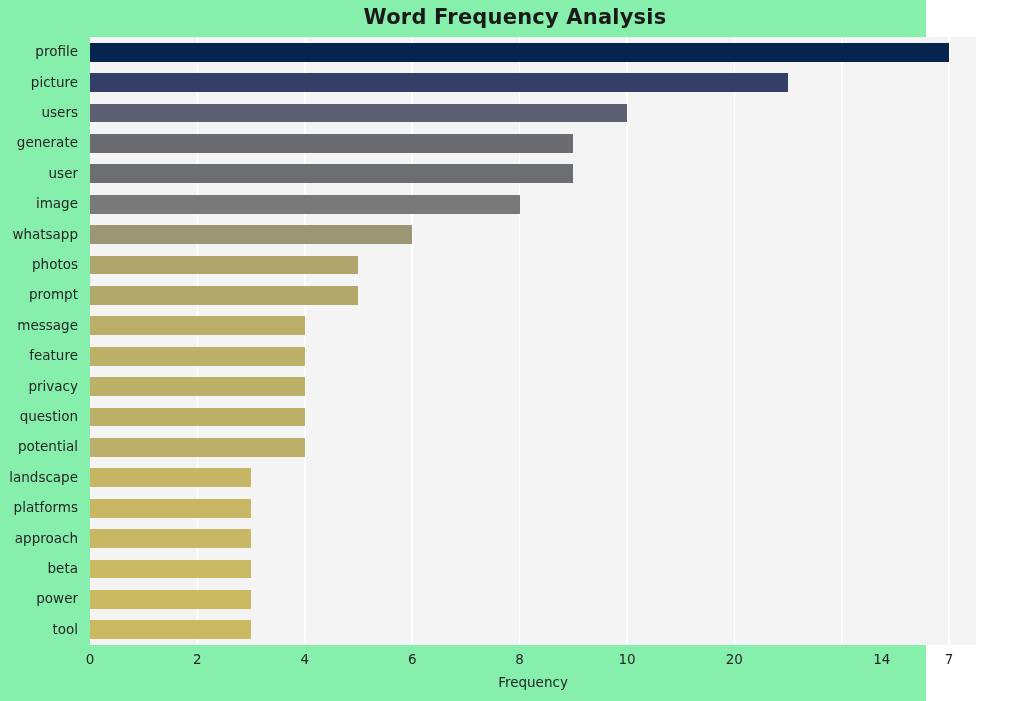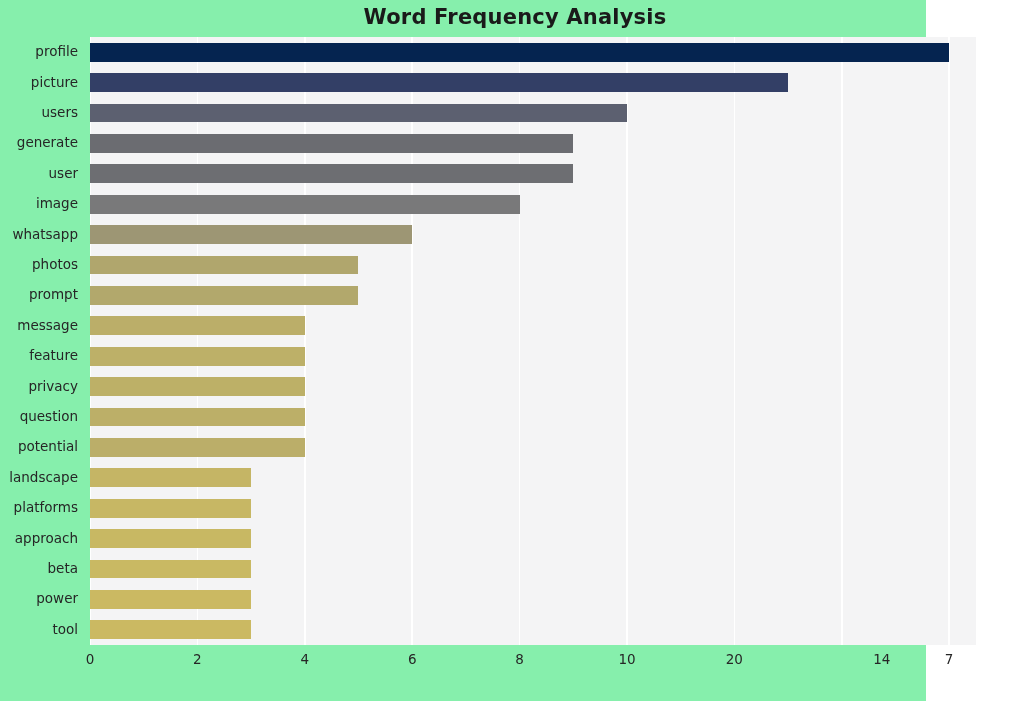--- a/index.html
+++ b/index.html
@@ -228,14 +228,15 @@
       <div class="xtick" style="left: 107.394px;">2</div>
       <div class="xtick" style="left: 214.788px;">4</div>
       <div class="xtick" style="left: 322.182px;">6</div>
       <div class="xtick" style="left: 429.576px;">8</div>
       <div class="xtick" style="left: 536.97px;">10</div>
       <div class="xtick" style="left: 644.364px;">20</div>
       <div class="xtick" style="left: 751.758px; margin-left: 40px;">14</div>
       <div class="xtick" style="left: 859.152px;">7</div>
     </div>
 
+  <div id="xaxis-title">Frequency</div>
 
 </div>
 
 </body></html>

